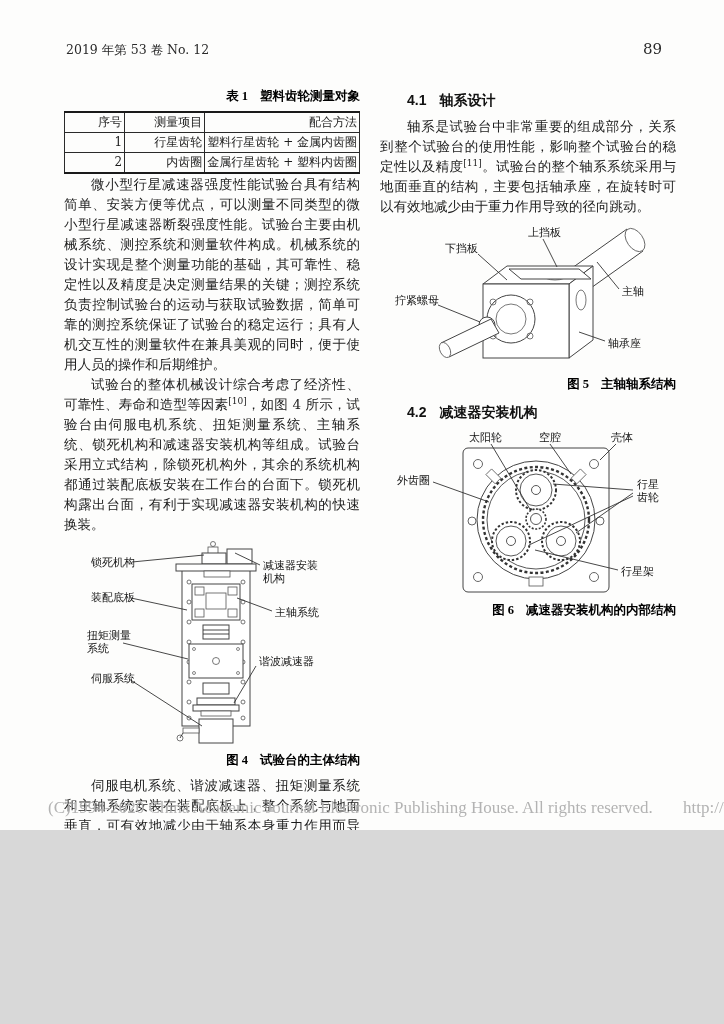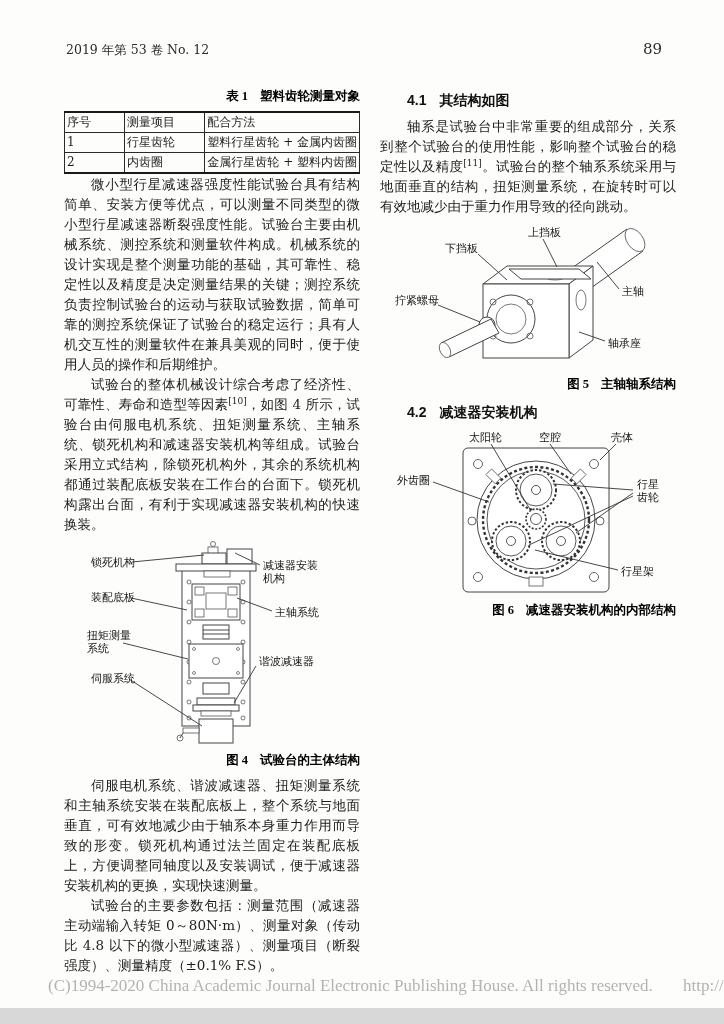--- a/index.html
+++ b/index.html
@@ -1,18 +1,18 @@
 <!DOCTYPE html>
 <html><head>
 <meta charset="utf-8">
 <style>
   html,body{margin:0;padding:0;background:#d8d8d8;}
   .page{
     position:relative;
-    width:724px;height:1008px;
+    width:724px;height:830px;
     background:#fdfdfc;
     font-family:"DejaVu Serif","Liberation Serif",serif;
     color:#1c1c1c;
     overflow:hidden;
     margin:0 auto;
   }
   .hdr{
     position:absolute;top:40px;left:66px;right:62px;
     display:flex;justify-content:space-between;align-items:baseline;
     font-size:12.5px;color:#2a2a2a;
@@ -39,21 +39,21 @@
     font-weight:bold;font-size:12.5px;text-align:right;color:#000000;
     margin:4px 0 5px;
   }
   .tbl-cap .lbl,.fig-cap .lbl{margin-right:12px;font-family:"Liberation Serif",serif;}
   table.t1{
     width:100%;border-collapse:collapse;font-size:12px;line-height:17px;
     border-top:2px solid #1a1a1a;border-bottom:2px solid #1a1a1a;
   }
   table.t1 th,table.t1 td{
     border:1px solid #2a2a2a;border-top-width:1px;
-    font-weight:normal;text-align:left;padding:1px 2px;white-space:nowrap;
+    font-weight:normal;text-align:right;padding:1px 2px;white-space:nowrap;
   }
   table.t1 col.c1{width:62px;} table.t1 col.c2{width:82px;}
   .figure{margin:6px 0 2px;text-align:center;}
   .figure svg{display:block;margin:0 auto;}
   .fig-line{stroke:#333;stroke-width:0.9;fill:none;}
   .fig-shape{stroke:#444;stroke-width:1;fill:#fff;}
   .fig-shape2{stroke:#555;stroke-width:0.8;fill:#fff;}
   svg text{font-size:11px;fill:#151515;font-family:"DejaVu Serif","Liberation Serif",serif;}
   .ftr{
     position:absolute;left:48px;right:40px;bottom:12px;
@@ -206,23 +206,23 @@
       </div>
     </div>
 
     <p class="body">伺服电机系统、谐波减速器、扭矩测量系统和主轴系统安装在装配底板上，整个系统与地面垂直，可有效地减少由于轴系本身重力作用而导致的形变。锁死机构通过法兰固定在装配底板上，方便调整同轴度以及安装调试，便于减速器安装机构的更换，实现快速测量。</p>
     <p class="body">试验台的主要参数包括：测量范围（减速器主动端输入转矩 0～80N·m）、测量对象（传动比 4.8 以下的微小型减速器）、测量项目（断裂强度）、测量精度（±0.1% F.S）。</p>
   </div>
 
   <div class="col col-right">
 
     <div class="h2">
-      <span class="num">4.1</span><span>其结构如图</span>
-    </div>
-    <p class="body"><span>轴系是试验台中非常重要的组成部分，关系到整个试验台的使用性能，影响整个试验台的稳定性以及精度</span><sup class="ref">[11]</sup><span>。试验台的整个轴系系统采用与地面垂直的结构，扭矩测量系统，在旋转时可以有效地减少由于重力作用导致的径向跳动。</span></p>
+      <span class="num">4.1</span><span>轴系设计</span>
+    </div>
+    <p class="body"><span>轴系是试验台中非常重要的组成部分，关系到整个试验台的使用性能，影响整个试验台的稳定性以及精度</span><sup class="ref">[11]</sup><span>。试验台的整个轴系系统采用与地面垂直的结构，主要包括轴承座，在旋转时可以有效地减少由于重力作用导致的径向跳动。</span></p>
 
     <div class="figure">
       <svg width="290" height="148" viewBox="0 0 290 148">
 
         <g>
           <polygon class="fig-shape" points="182,51 244,7 260,29 198,73"></polygon>
           <ellipse class="fig-shape2" cx="252" cy="18" rx="8" ry="13" transform="rotate(-35 252 18)"></ellipse>
         </g>
 
         <g>

